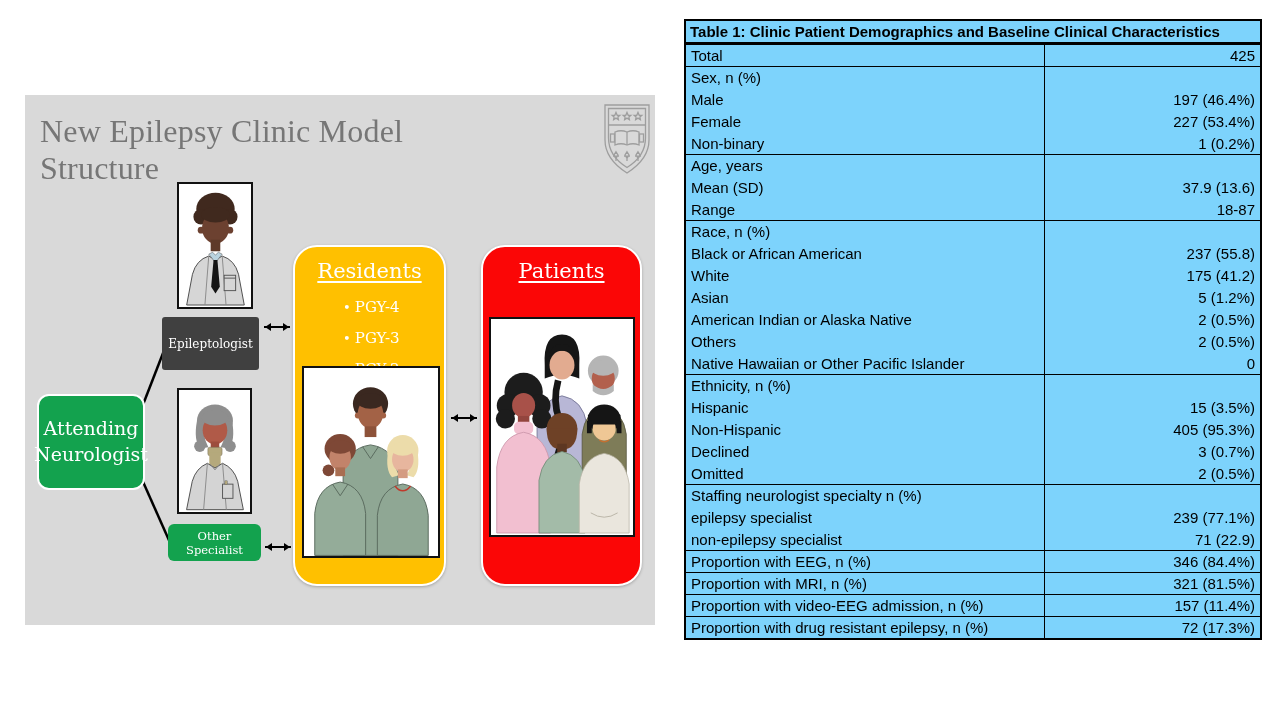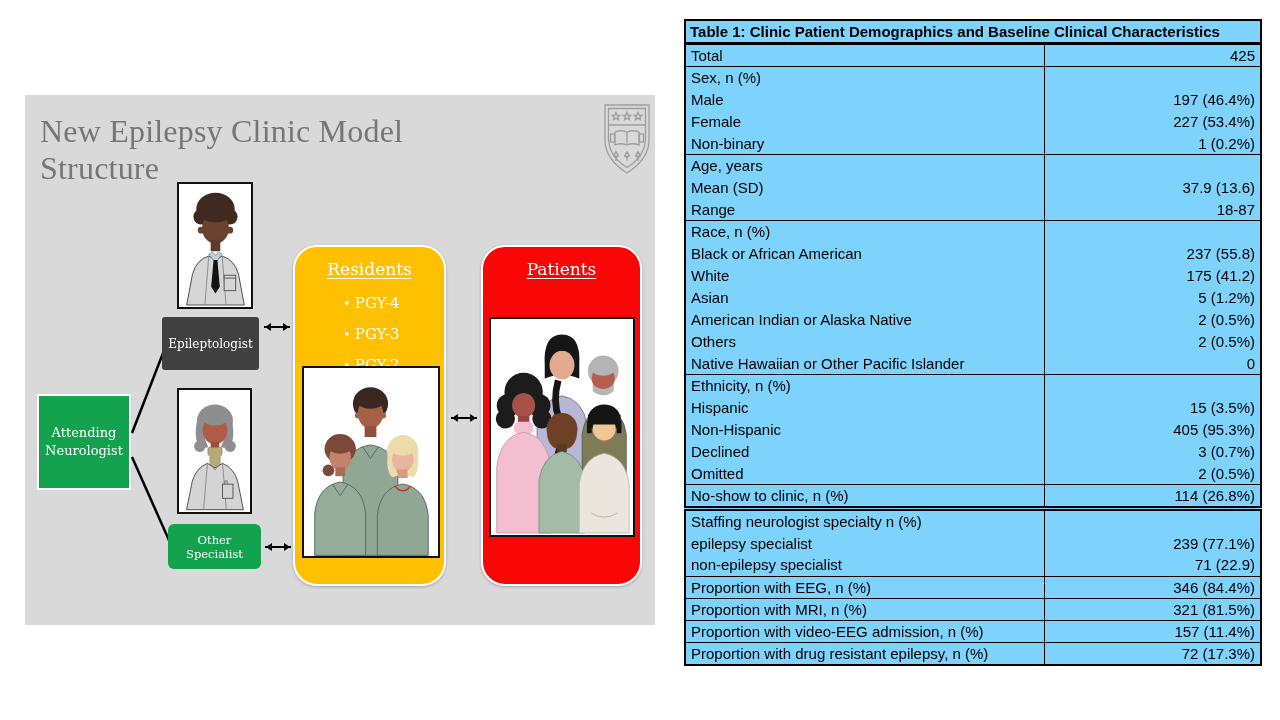--- a/index.html
+++ b/index.html
@@ -9,35 +9,35 @@
 
   
   #panel { position:absolute; left:25px; top:95px; width:630px; height:530px; background:#d9d9d9; }
   .abs { position:absolute; }
 
   #diagram-title { left:40px; top:113px; width:470px;
     font-family:"Liberation Serif", serif; font-size:32px; letter-spacing:.2px; }
 
   .greenbox { background:#13a24e; color:#fff; display:flex; align-items:center; justify-content:center;
     text-align:center; font-family:"DejaVu Serif", serif; }
-  #attending-box { left:37px; top:394px; width:94px; height:96px; border-radius:1px;
-    border:2px solid #fff; font-size:13px; line-height:1.35; }
+  #attending-box { left:37px; top:394px; width:108px; height:96px; border-radius:12px;
+    border:2px solid #fff; font-size:19px; line-height:1.35; }
   #epileptologist-box { left:162px; top:317px; width:97px; height:53px; border-radius:3px; font-size:12px; }
-  #other-specialist-box { left:168px; top:524px; width:93px; height:45px; border-radius:6px; font-size:11.5px; }
+  #other-specialist-box { left:168px; top:524px; width:93px; height:37px; border-radius:6px; font-size:11.5px; }
 
   .portrait { background:#fff; border:2px solid #111; }
   #portrait-male { left:177px; top:182px; width:76px; height:127px; }
   #portrait-female { left:177px; top:388px; width:75px; height:126px; }
 
   .bigbox { border-radius:24px; border:2px solid #fff; box-shadow:0 1px 3px rgba(0,0,0,.25); }
   #residents-box { left:293px; top:245px; width:153px; height:341px; background:#ffc000; }
   #patients-box  { left:481px; top:245px; width:161px; height:341px; background:#fb0606; }
 
   .boxtitle { display:block; text-align:center; margin-top:12px; color:#fff;
-    font-family:"DejaVu Serif", serif; font-size:17px; text-decoration:underline; text-underline-offset:3px; }
+    font-family:"DejaVu Serif", serif; font-size:21px; text-decoration:underline; text-underline-offset:3px; }
 
   #residents-bullets { list-style:none; margin-top:9px; padding-left:48px; }
   #residents-bullets li { color:#fff; font-family:"DejaVu Serif", serif; font-size:15px; line-height:30px; }
   #residents-bullets li::before { content:"• "; font-size:13px; }
 
   .groupimg { background:#fff; border:2px solid #111; }
   #residents-image { left:302px; top:366px; width:138px; height:192px; }
   #patients-image  { left:489px; top:317px; width:146px; height:220px; }
 
   svg { display:block; }
@@ -331,24 +331,20 @@
           <td class="val">405 (95.3%)</td>
         </tr>
         <tr>
           <td class="lab indent">Declined</td>
           <td class="val">3 (0.7%)</td>
         </tr>
         <tr class="sec-end">
           <td class="lab indent">Omitted</td>
           <td class="val">2 (0.5%)</td>
         </tr>
-        <tr class="dbl">
-          <td class="lab">No-show to clinic, n (%)</td>
-          <td class="val">114 (26.8%)</td>
-        </tr>
         <tr>
           <td class="lab">Staffing neurologist specialty n (%)</td>
           <td class="val"></td>
         </tr>
         <tr>
           <td class="lab indent">epilepsy specialist</td>
           <td class="val">239 (77.1%)</td>
         </tr>
         <tr class="sec-end">
           <td class="lab indent">non-epilepsy specialist</td>

